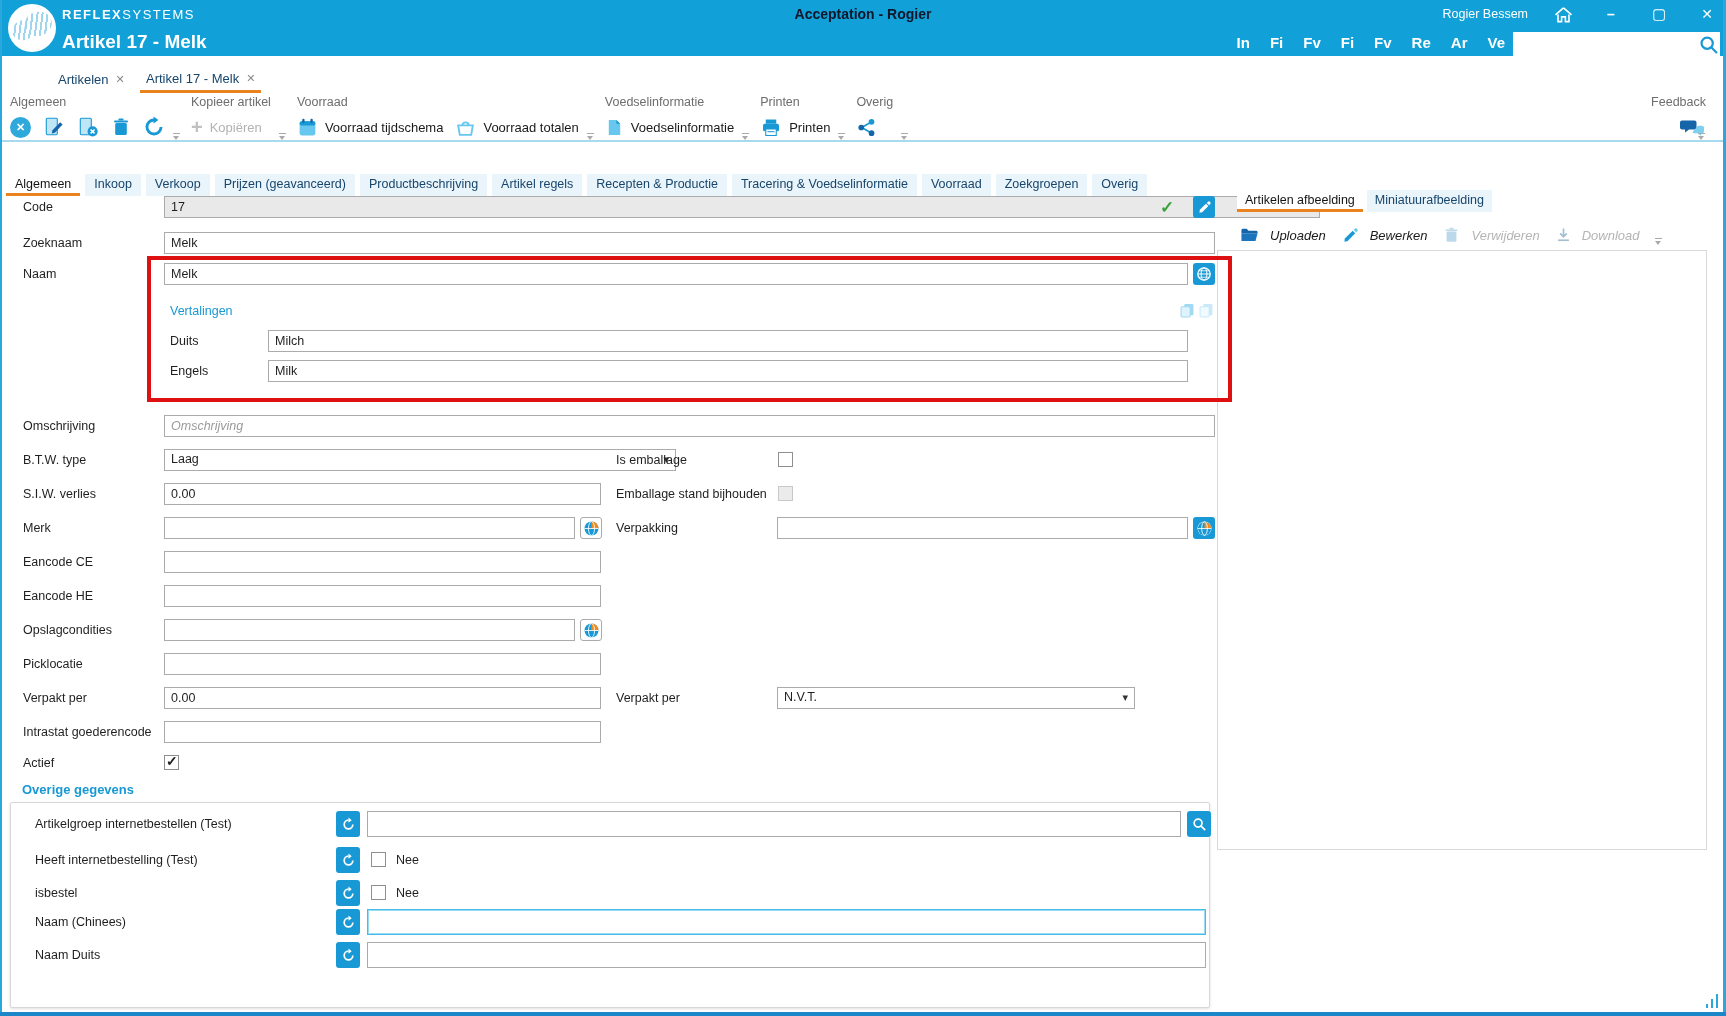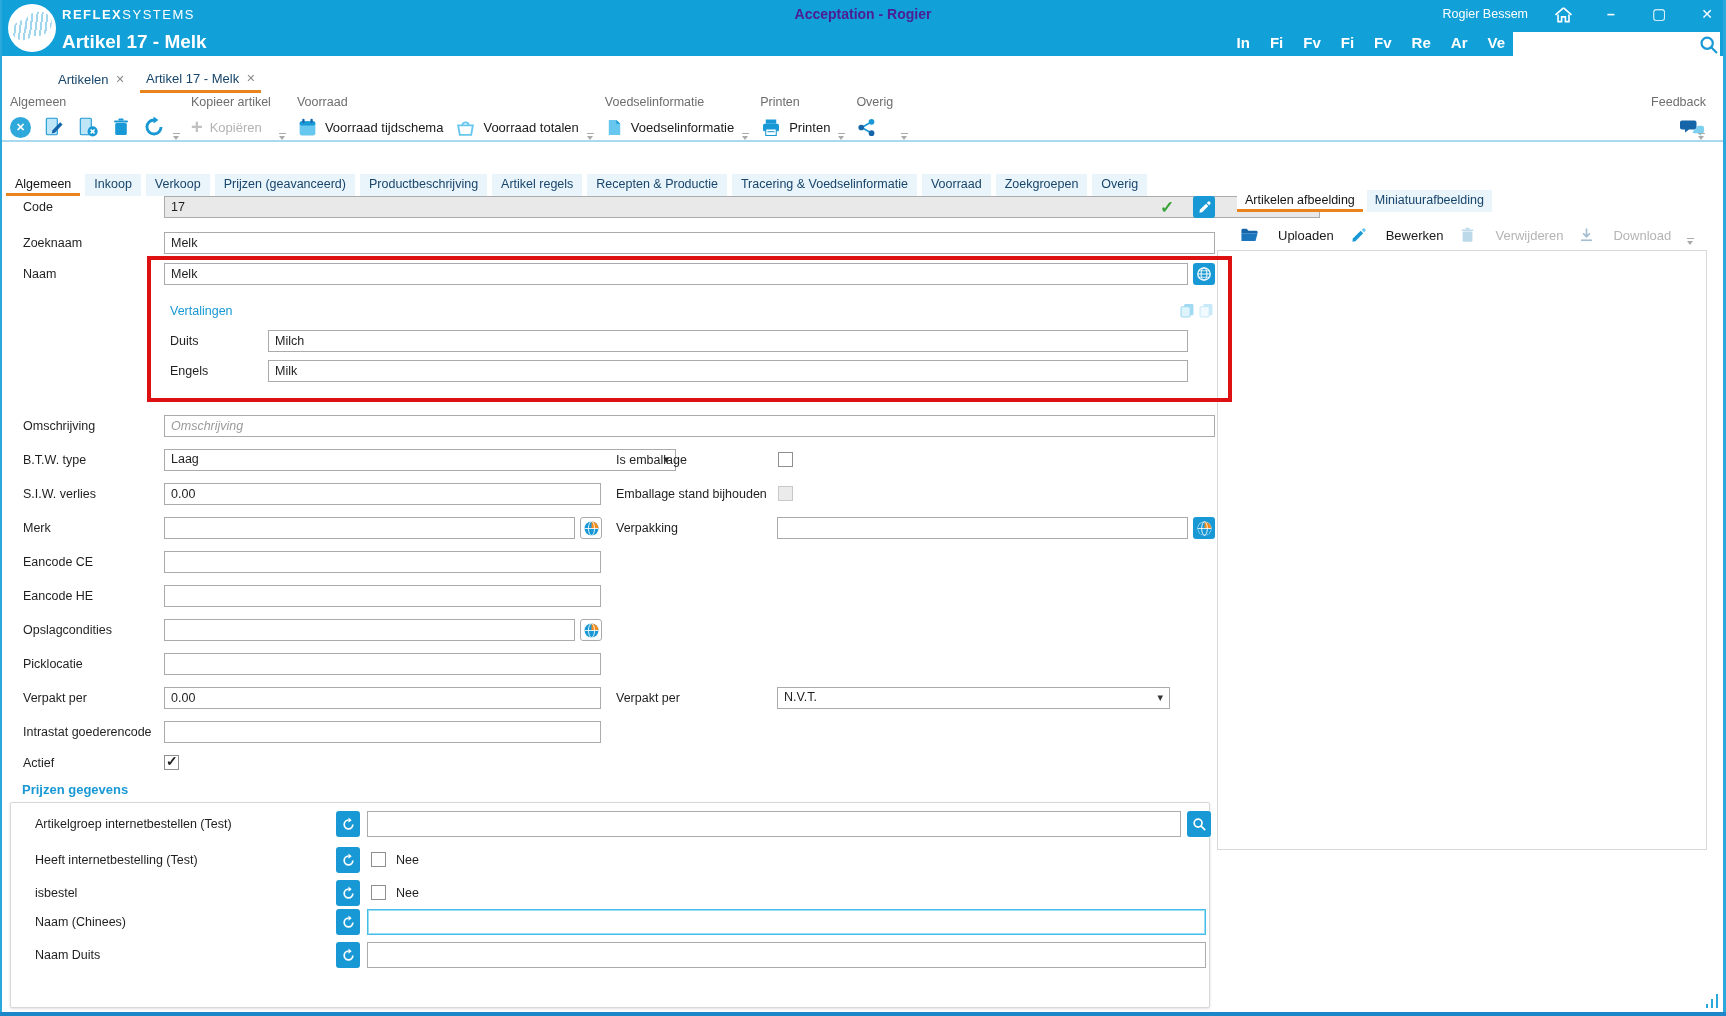--- a/index.html
+++ b/index.html
@@ -10,21 +10,21 @@
   
   .titlebar { position:absolute; left:0; top:0; width:100%; height:28px; background:#12a0d8; }
   .header2  { position:absolute; left:0; top:28px; width:100%; height:28px; background:#12a0d8; }
   .logo { position:absolute; left:8px; top:4px; width:48px; height:48px; border-radius:50%; background:#fff; z-index:3; overflow:hidden; }
   .logo .e1,.logo .e2 { position:absolute; border-radius:50%;
      background:repeating-linear-gradient(115deg,#9fd6ee 0 2px,#ffffff 2px 5px); }
   .logo .e1 { left:4px; top:16px; width:24px; height:20px; transform:rotate(-18deg); }
   .logo .e2 { left:16px; top:8px; width:28px; height:24px; transform:rotate(-18deg); }
   .brand { position:absolute; left:62px; top:7px; color:#fff; font-size:13px; letter-spacing:1.5px; }
   .brand b { font-weight:bold; }
-  .center-title { position:absolute; left:0; right:0; top:6px; text-align:center; color:#4c1d95; font-weight:bold; font-size:14px; }
+  .center-title { position:absolute; left:0; right:0; top:6px; text-align:center; color:#0f172a; font-weight:bold; font-size:14px; }
   .tb-right { position:absolute; right:6px; top:0; height:28px; display:flex; align-items:center; gap:22px; color:#fff; }
   .winbtn { width:26px; height:24px; display:flex; align-items:center; justify-content:center; color:#fff; font-size:14px; }
   .glyph-min::after { content:"–"; font-weight:bold; }
   .glyph-max::after { content:"▢"; font-size:15px; }
   .glyph-close::after { content:"✕"; }
   .page-title { position:absolute; left:62px; top:3px; color:#fff; font-weight:bold; font-size:19px; }
   .shortcuts { position:absolute; right:221px; top:6px; display:flex; gap:20px; color:#fff; font-weight:bold; font-size:15px; }
   .searchbox { position:absolute; left:1513px; top:4px; width:207px; height:25px; background:#fff; display:flex; align-items:center; }
   .searchbox input { flex:1; border:0; outline:none; height:21px; padding:0 6px; font:12.5px "Liberation Sans",sans-serif; min-width:0; }
   .searchbox .mag { width:22px; height:22px; flex:0 0 auto; }
@@ -88,21 +88,21 @@
   .oginp.focus { border:1px solid #45bde8; box-shadow:0 0 0 1px #9adcf2 inset; }
   .ogcb { position:absolute; left:360px; top:5px; width:15px; height:15px; border:1px solid #8f8f8f; background:#fff; }
   .ogcbl { position:absolute; left:385px; line-height:26px; }
   .ogsearch { position:absolute; left:1176px; top:0; width:24px; height:26px; background:#1898d4; border:0; border-radius:3px; display:flex; align-items:center; justify-content:center; cursor:pointer; }
 
   
   .rtabs { position:absolute; left:1237px; top:190px; display:flex; gap:4px; }
   .rtab { padding:3px 8px 5px; font-size:12.5px; color:#17456b; background:#e9f4fb; white-space:nowrap; }
   .rtab.active { background:#fff; color:#141414; border-bottom:3px solid #e8831d; padding-bottom:2px; }
   .rtoolbar { position:absolute; left:1240px; top:222px; display:flex; align-items:center; gap:16px; height:26px; }
-  .titem { display:flex; align-items:center; gap:19px; font-size:13px; color:#1a1a1a; cursor:pointer; }
+  .titem { display:flex; align-items:center; gap:11px; font-size:13px; color:#1a1a1a; cursor:pointer;font-style:italic; }
   .titem.disabled { color:#b4b4b4; cursor:default; }
   .imgbox { position:absolute; left:1217px; top:250px; width:490px; height:600px; border:1px solid #d9d9d9; background:#fff; }
 
   
   .bl { position:absolute; left:0; top:0; width:2px; height:1016px; background:#2aa8dc; }
   .br { position:absolute; right:0; top:0; width:3px; height:1016px; background:#2aa8dc; }
   .bb { position:absolute; left:0; bottom:0; width:100%; height:4px; background:#1b86c8; }
   .grip { position:absolute; right:8px; bottom:8px; width:14px; height:16px; }
   .grip i { position:absolute; width:2px; background:#2aa8dc; bottom:0; }
   .grip i:nth-child(1){ right:0; height:14px; }
@@ -463,34 +463,34 @@
 
   <div class="row" style="top:653px">
     <span class="flabel">Picklocatie</span>
     <input class="inp" style="left: 164px; width: 437px;" value="">
   </div>
 
   <div class="row" style="top:687px">
     <span class="flabel">Verpakt per</span>
     <input class="inp" style="left: 164px; width: 437px;" value="0.00">
     <span class="flabel2">Verpakt per</span>
-    <div class="sel" style="left:777px;width:393px"><span>N.V.T.</span></div>
+    <div class="sel" style="left:777px;width:358px"><span>N.V.T.</span></div>
   </div>
 
   <div class="row" style="top:721px">
     <span class="flabel">Intrastat goederencode</span>
     <input class="inp" style="left: 164px; width: 437px;" value="">
   </div>
 
   <div class="row" style="top:752px">
     <span class="flabel">Actief</span>
     <span class="cb checked" style="left:164px"></span>
   </div>
 
-  <div class="ogheading">Prijzen gegevens</div>
+  <div class="ogheading">Overige gegevens</div>
   <div class="ogcard">
     <div class="ogrow" style="top:8px">
       <span class="oglabel">Artikelgroep internetbestellen (Test)</span>
       <button class="ogreset">
           <svg width="15" height="15" viewBox="0 0 16 16">
             <path d="M12.6 8 A4.6 4.6 0 1 1 8 3.4" fill="none" stroke="#fff" stroke-width="1.8"></path>
             <polygon points="8,0.6 8,6.2 11.4,3.4" fill="#fff"></polygon>
           </svg>
         </button>
       <input class="oginp" style="width: 814px;" value="">

